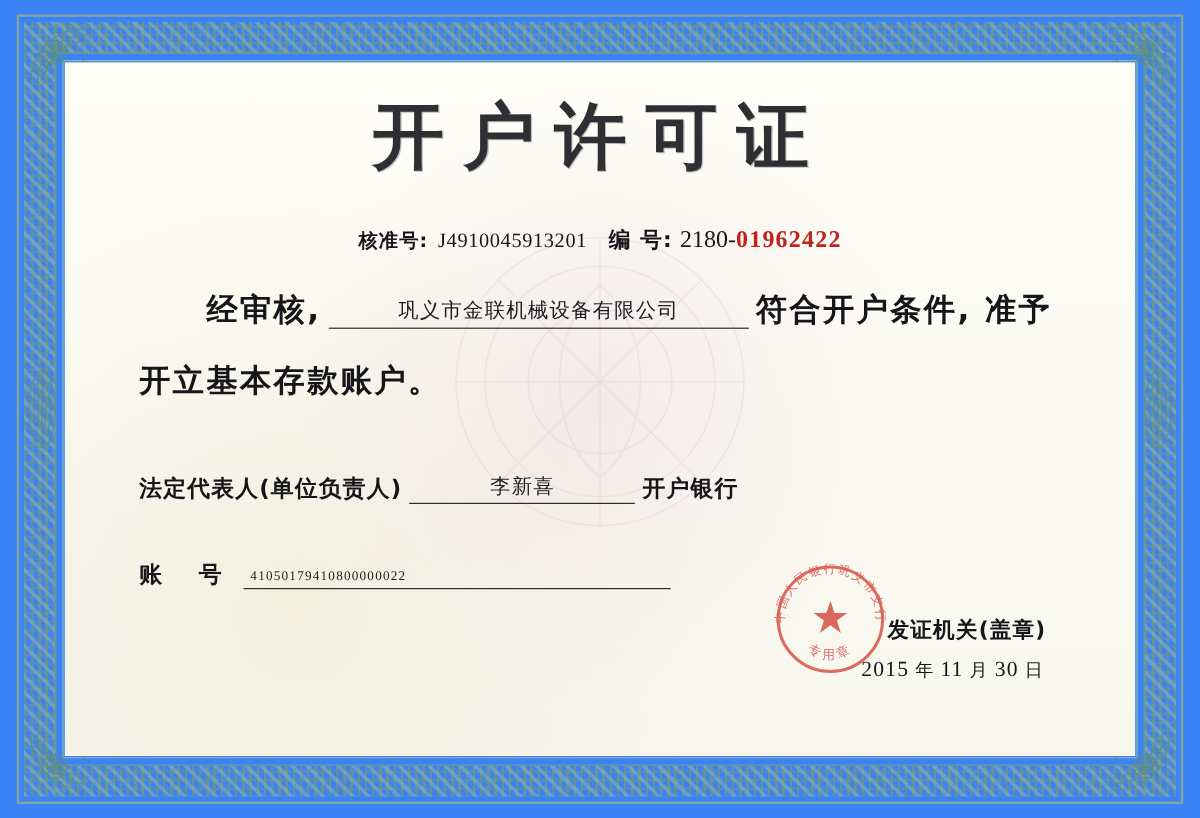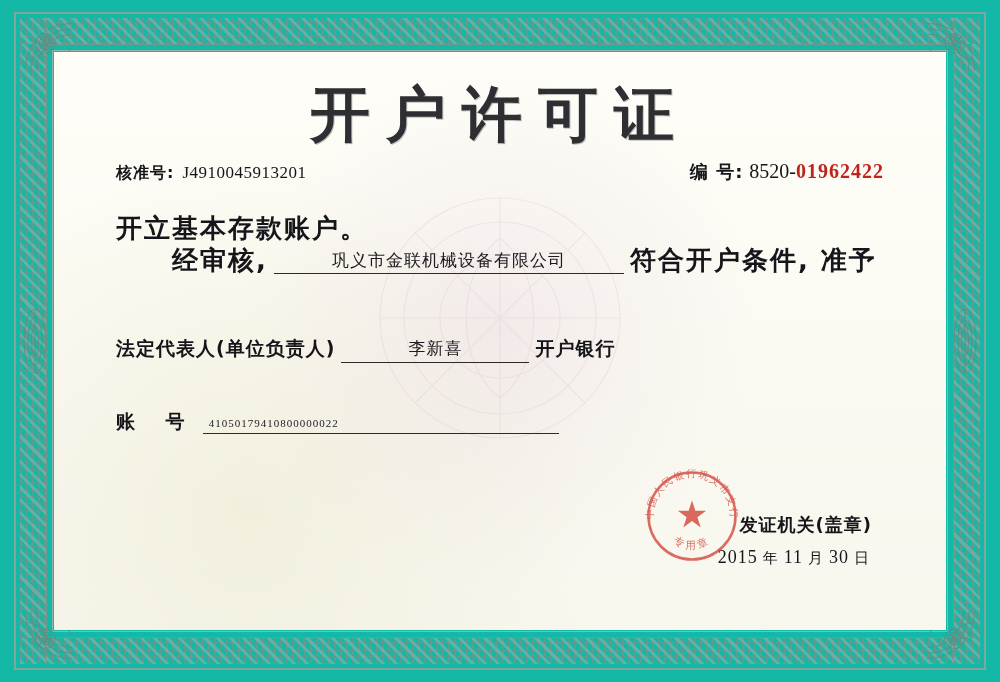--- a/index.html
+++ b/index.html
@@ -12,21 +12,21 @@
     height: 682px;
     font-family: "Liberation Sans", sans-serif;
     overflow: hidden;
   }
 
   
   .certificate {
     position: relative;
     width: 1000px;
     height: 682px;
-    background: #14b8a6;
+    background: #3b82f6;
     box-sizing: border-box;
   }
 
   
   .border-outer {
     position: absolute;
     left: 14px; top: 12px; right: 14px; bottom: 12px;
     border: 2px solid #7fa79c;
     box-sizing: border-box;
   }
@@ -141,23 +141,23 @@
     font-size: 60px;
     font-weight: bold;
     letter-spacing: 16px;
     color: #2f2f33;
     text-shadow: 1px 1px 0 rgba(120,120,120,0.45);
     line-height: 1;
   }
 
   .row-ids {
     display: flex;
-    justify-content: space-between;
+    justify-content: center;
     align-items: flex-end;
-    margin-top: 16px;
+    margin-top: 44px;
     padding: 0 4px;
     gap: 18px;
   }
   .approval {
     font-size: 17px;
     color: #15151a;
     white-space: nowrap;
   }
   .approval .label {
     font-family: "DejaVu Sans", "Liberation Sans", sans-serif;
@@ -407,33 +407,33 @@
 
     <div class="content">
 
       <div class="doc-title">开户许可证</div>
 
       <div class="row-ids">
         <div class="approval">
           <span class="label">核准号:</span><span class="value">J4910045913201</span>
         </div>
         <div class="serial">
-          <span class="label">编 号:</span><span class="prefix">8520-</span><span class="num">01962422</span>
+          <span class="label">编 号:</span><span class="prefix">2180-</span><span class="num">01962422</span>
         </div>
       </div>
 
       <div class="body-block">
-        <div class="body-line second">开立基本存款账户。</div>
         <div class="body-line first">
           <span>经审核,</span>
           <span class="fill-slot slot-company">
             <span class="handwritten">巩义市金联机械设备有限公司</span>
           </span>
           <span>符合开户条件, 准予</span>
         </div>
+        <div class="body-line second">开立基本存款账户。</div>
       </div>
 
       <div class="row-fields">
         <span>法定代表人(单位负责人)</span>
         <span class="fill-slot slot-rep">
           <span class="handwritten">李新喜</span>
         </span>
         <span>开户银行</span>
       </div>
 

